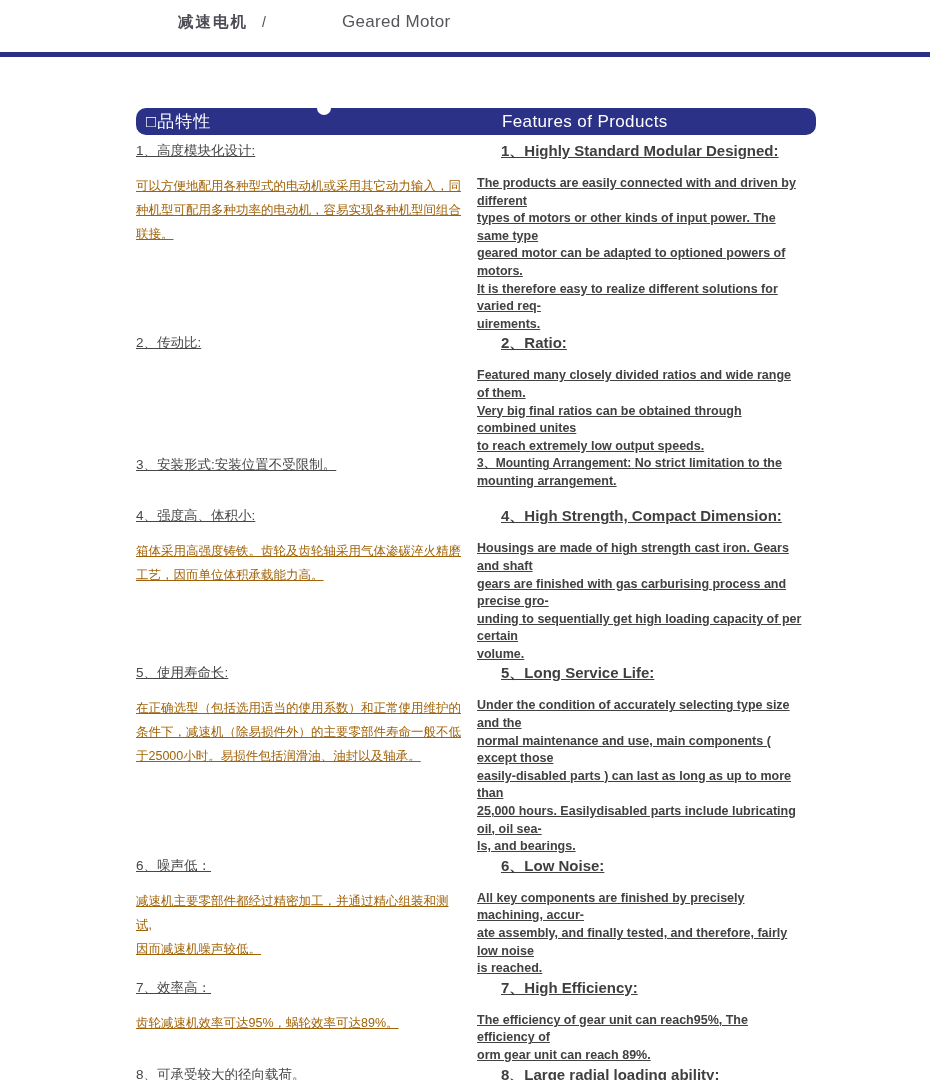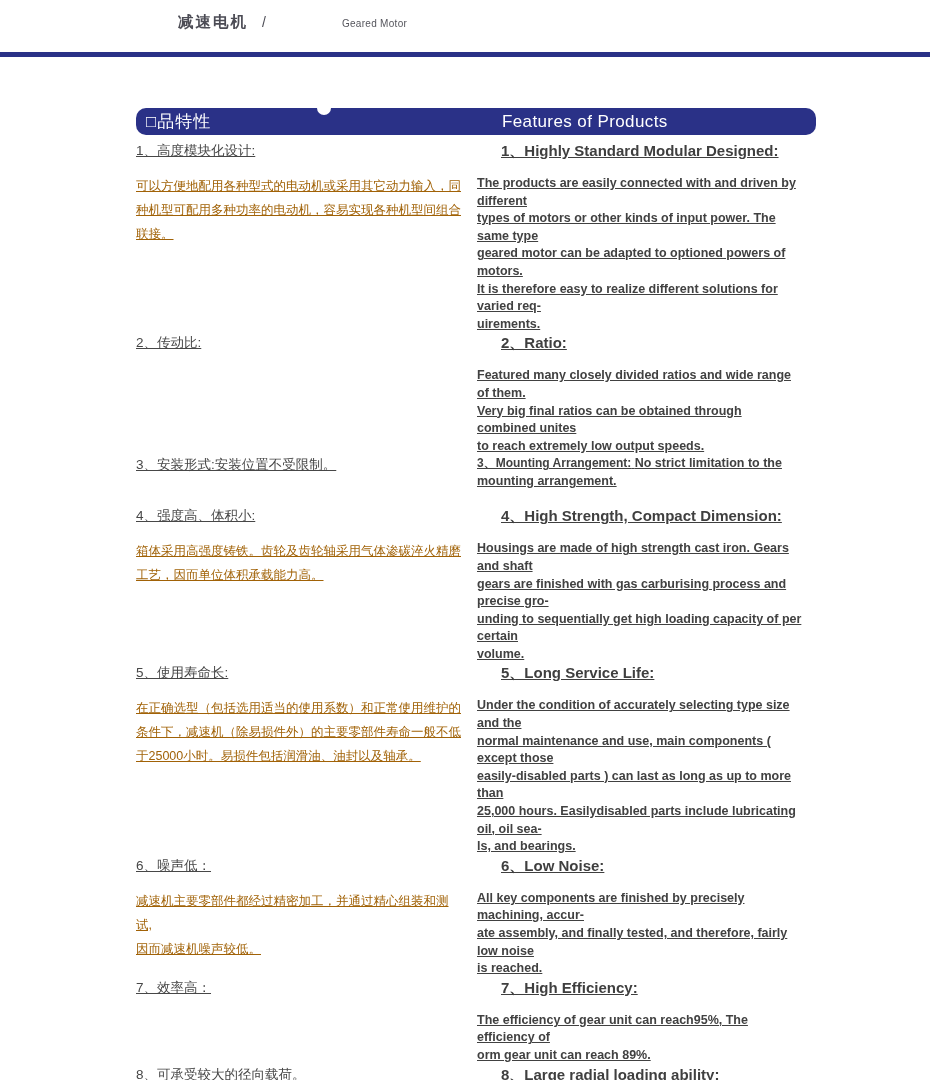--- a/index.html
+++ b/index.html
@@ -4,21 +4,21 @@
 <style>
   html,body{margin:0;padding:0;background:#ffffff;}
   .page{
     position:relative;width:930px;height:1080px;background:#ffffff;overflow:hidden;
     font-family:"Liberation Sans","DejaVu Sans",sans-serif;
   }
   
   .hdr{position:absolute;top:12px;left:178px;display:flex;align-items:baseline;}
   .hdr-cn{font-size:15.5px;font-weight:bold;color:#4c4c55;letter-spacing:2px;}
   .hdr-slash{margin-left:14px;font-size:14px;color:#4c4c55;}
-  .hdr-en{margin-left:76px;font-size:10px;color:#55555c;letter-spacing:.3px;}
+  .hdr-en{margin-left:76px;font-size:17px;color:#55555c;letter-spacing:.3px;}
   .top-rule{position:absolute;top:52px;left:0;width:930px;height:5px;background:#2a3187;}
   
   .content{position:absolute;top:108px;left:136px;width:680px;}
   .fbar{position:relative;height:27px;background:#2a3187;color:#ffffff;display:flex;align-items:center;border-radius:10px;}
   .fbar-cn{margin-left:10px;font-size:17px;letter-spacing:1px;}
   .fbar-en{position:absolute;left:66%;transform:translateX(-50%);font-size:17px;letter-spacing:.4px;white-space:nowrap;}
   .fbar-notch{position:absolute;left:181px;top:-7px;width:14px;height:14px;border-radius:50%;background:#ffffff;}
   
   .grid{display:grid;grid-template-columns:341px 339px;margin-top:6px;}
   .grid .row{display:contents;}
@@ -135,20 +135,21 @@
           <p class="en-head">6、Low Noise:</p>
           <p class="en-body">All key components are finished by precisely machining, accur-
 ate assembly, and finally tested, and therefore, fairly low noise
 is reached.</p>
         </div>
       </div>
 
       <div class="row">
         <div class="ccell h71">
           <p class="cn-head">7、效率高：</p>
+          <p class="cn-body">齿轮减速机效率可达95%，蜗轮效率可达89%。</p>
         </div>
         <div class="ccell h71">
           <p class="en-head">7、High Efficiency:</p>
           <p class="en-body">The efficiency of gear unit can reach95%, The efficiency of
 orm gear unit can reach 89%.</p>
         </div>
       </div>
 
       <div class="row">
         <div class="ccell h27">

